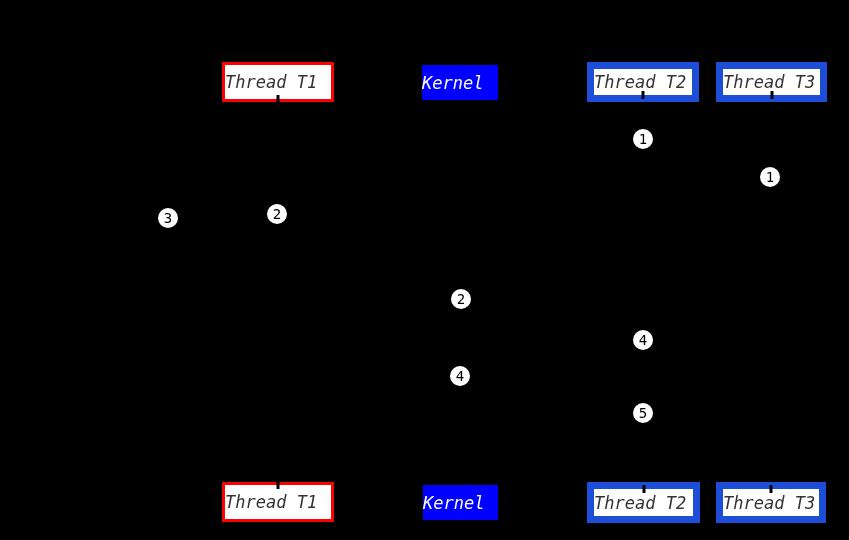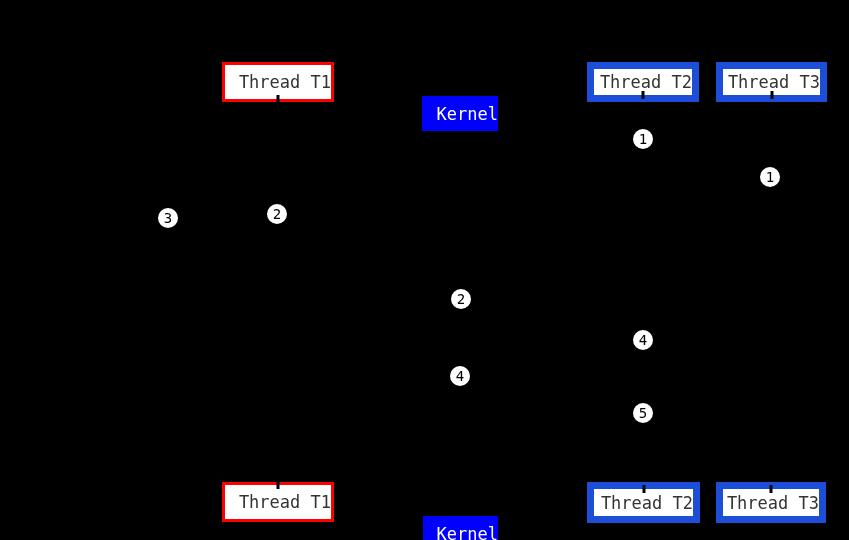--- a/index.html
+++ b/index.html
@@ -14,32 +14,32 @@
     background: #000000;
     overflow: hidden;
     font-family: "DejaVu Sans Mono", "Liberation Mono", monospace;
   }
   .pbox {
     position: absolute;
     box-sizing: border-box;
     background: #ffffff;
     display: flex;
     align-items: center;
-    justify-content: flex-end;
+    justify-content: flex-start;
     font-size: 17px;
     color: #333333;
     white-space: nowrap;
+    font-style: italic;
   }
   .pbox.red-outline  { border: 3px solid #ff0000; }
   .pbox.blue-outline { border: 7px solid #1d4ed8; }
   .pbox.kernel {
     background: #0000ff;
     border: none;
     color: #ffffff;
-    margin-top: 31px;
   }
   .stub {
     position: absolute;
     left: 50%;
     transform: translateX(-50%);
     width: 3px;
     height: 8px;
     background: #000000;
   }
   .stub.bottom { bottom: -4px; }

